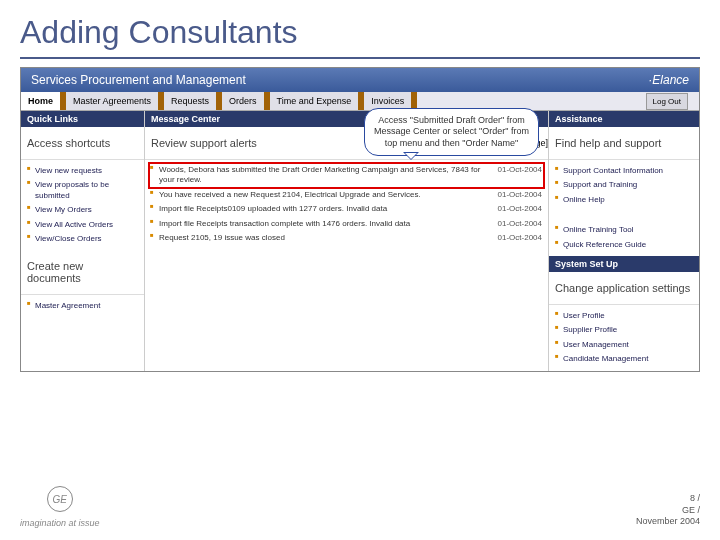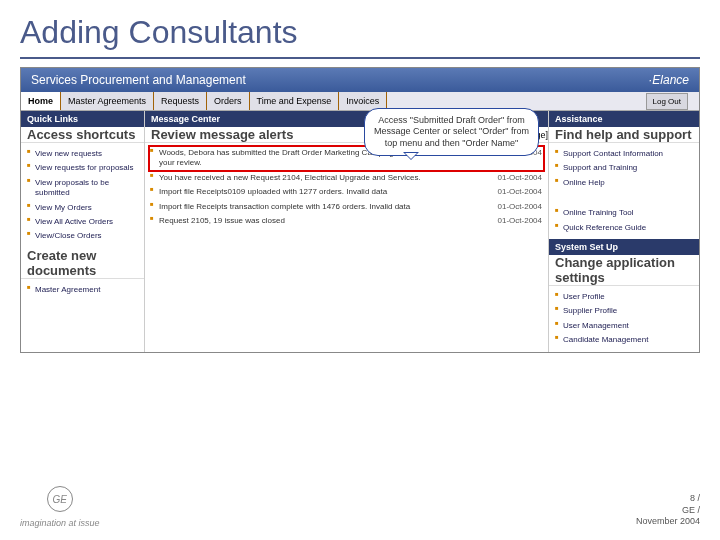--- a/index.html
+++ b/index.html
@@ -3,31 +3,31 @@
 <meta charset="utf-8">
 <style>
   * { box-sizing: border-box; margin: 0; padding: 0; }
   body { width: 720px; height: 540px; font-family: Arial, sans-serif; background: #fff; position: relative; overflow: hidden; }
   .slide-title { font-size: 32px; font-weight: normal; color: #4a5a8a; padding: 14px 20px 6px; }
   .title-rule { height: 2px; background: #4a5a8a; margin: 0 20px 8px; }
   .app { margin: 0 20px; border: 1px solid #888; font-size: 9px; position: relative; }
   .banner { background: linear-gradient(#5b7ab5,#3a5a9a); color: #fff; padding: 5px 10px; font-size: 12px; display: flex; justify-content: space-between; align-items: center; }
   .banner .brand { font-size: 12px; font-style: italic; }
   .nav { background: #e8e8f0; padding: 0; display: flex; gap: 0; border-bottom: 1px solid #aaa; align-items: center; }
-  .nav .tab { padding: 4px 7px; font-size: 9px; border-right: 1px solid #a16207; background: #e0e0e8; cursor: pointer; white-space: nowrap; }
+  .nav .tab { padding: 4px 7px; font-size: 9px; border-right: 6px solid #a16207; background: #e0e0e8; cursor: pointer; white-space: nowrap; }
   .nav .tab.active { background: #fff; font-weight: bold; }
   .nav .spacer { flex: 1; }
   .nav .right-btn { padding: 3px 6px; font-size: 8px; background: #d8d8e0; border: 1px solid #999; margin-right: 11px; cursor: pointer; }
   .cols { display: flex; background: #fff; }
   .col { border-right: 1px solid #ccc; padding: 0; }
   .col.l { width: 124px; }
   .col.m { flex: 1; }
   .col.r { width: 150px; border-right: none; }
   .section-head { background: #2a3a6a; color: #fff; padding: 3px 6px; font-size: 9px; font-weight: bold; }
-  .section-sub { padding: 0 6px; font-size: 13px; color: #444; border-bottom: 1px solid #ddd; font-weight: bold; }
+  .section-sub { padding: 10px 6px; font-size: 11px; color: #444; border-bottom: 1px solid #ddd; }
   .link-list { padding: 4px 6px; }
   .link-list .item { padding: 2px 0 2px 8px; font-size: 8px; color: #225; position: relative; cursor: pointer; line-height: 1.3; }
   .link-list .item::before { content: "■"; color: #d88a00; position: absolute; left: 0; font-size: 6px; top: 1px; }
   .msg-head { display: flex; align-items: center; gap: 10px; }
   .msg-list { padding: 3px 4px; }
   .msg-row { display: flex; padding: 2px 2px 2px 10px; font-size: 8px; color: #333; position: relative; gap: 6px; line-height: 1.3; }
   .msg-row::before { content: "■"; color: #d88a00; position: absolute; left: 1px; font-size: 6px; top: 1px; }
   .msg-row .txt { flex: 1; }
   .msg-row .date { white-space: nowrap; color: #555; }
   .msg-row.hl { outline: 2px solid #d00; outline-offset: -1px; }
@@ -68,38 +68,37 @@
 
   <div class="callout">Access "Submitted Draft Order" from Message Center or select "Order" from top menu and then "Order Name"</div>
 
   <div class="cols">
 
     <div class="col l">
       <div class="section-head">Quick Links</div>
       <div class="section-sub">Access shortcuts</div>
       <div class="link-list">
         <div class="item">View new requests</div>
-        <div class="item">View requests for proposals</div>
         <div class="item">View proposals to be submitted</div>
         <div class="item">View My Orders</div>
         <div class="item">View All Active Orders</div>
         <div class="item">View/Close Orders</div>
       </div>
       <div class="section-sub">Create new documents</div>
       <div class="link-list">
         <div class="item">Master Agreement</div>
       </div>
     </div>
 
     <div class="col m">
       <div class="msg-head">
         <div class="section-head" style="flex:1">Message Center</div>
       </div>
       <div style="display:flex;align-items:center;border-bottom:1px solid #ddd">
-        <div class="section-sub" style="border:none;flex:1">Review message alerts</div>
+        <div class="section-sub" style="border:none;flex:1">Review support alerts</div>
         <span class="manage">[Manage]</span>
       </div>
       <div class="msg-list">
         <div class="msg-row hl">
           <span class="txt">Woods, Debora has submitted the Draft Order Marketing Campaign and Services, 7843 for your review.</span>
           <span class="date">01-Oct-2004</span>
         </div>
         <div class="msg-row">
           <span class="txt">You have received a new Request 2104, Electrical Upgrade and Services.</span>
           <span class="date">01-Oct-2004</span>

